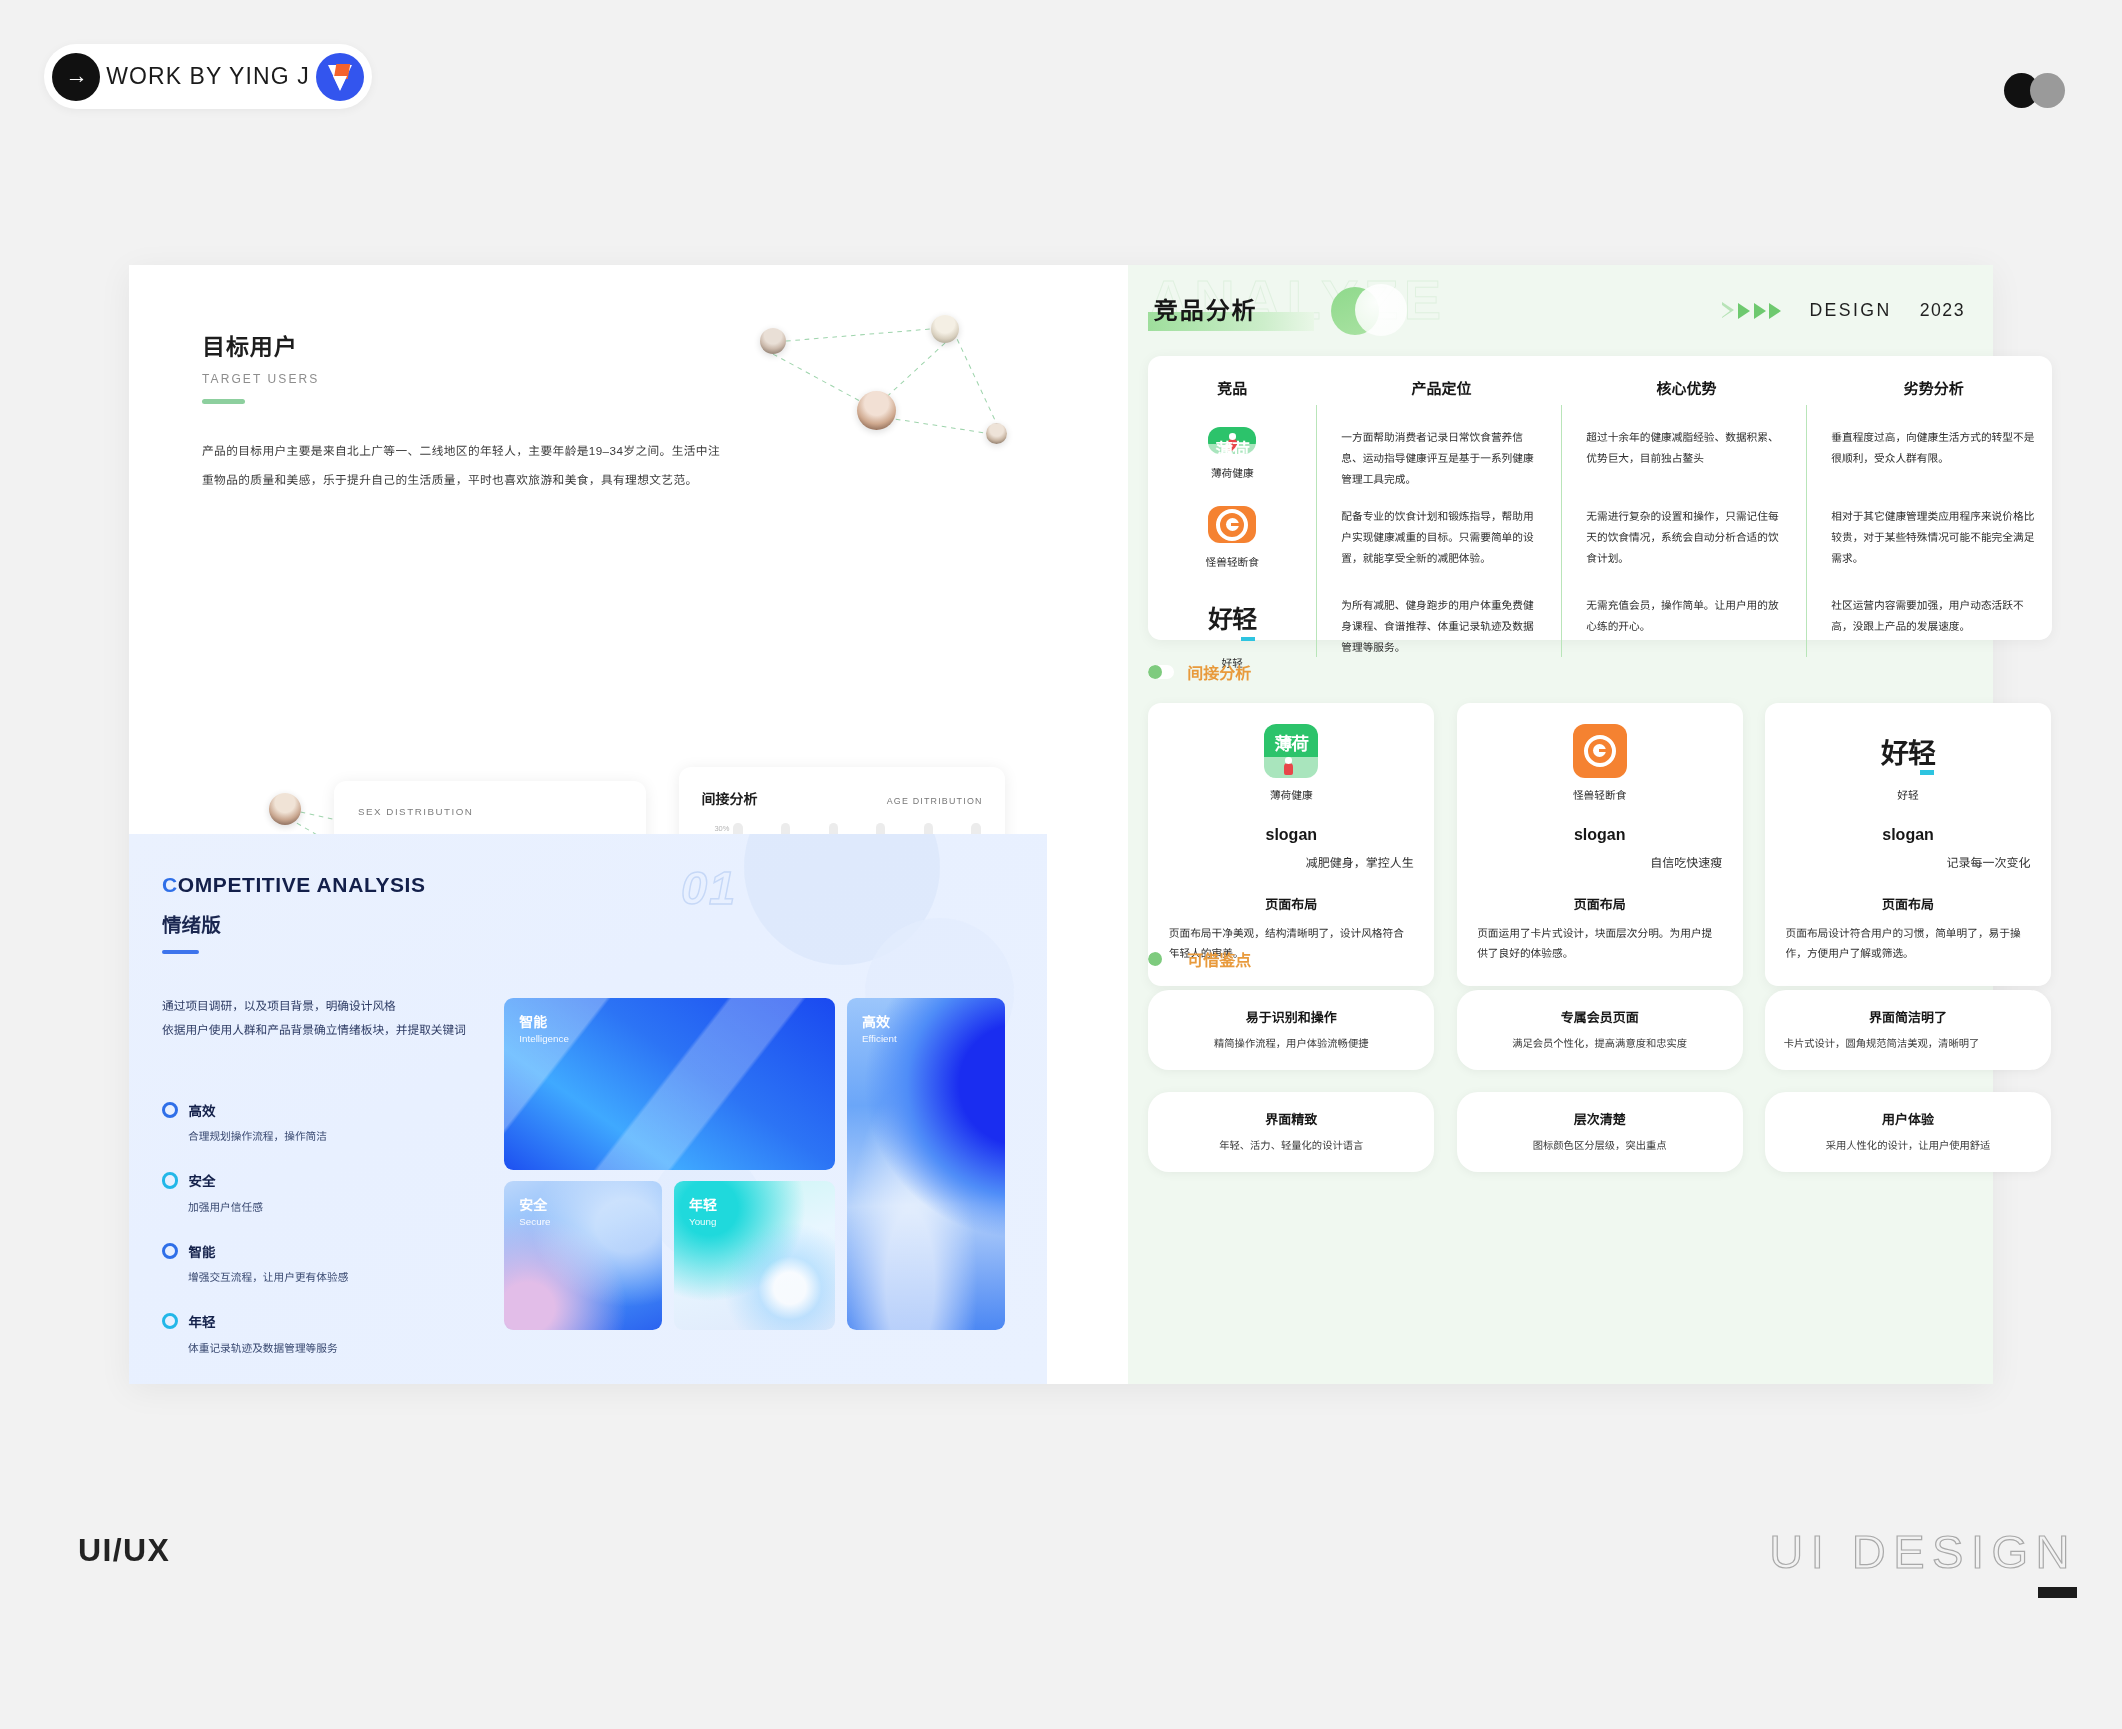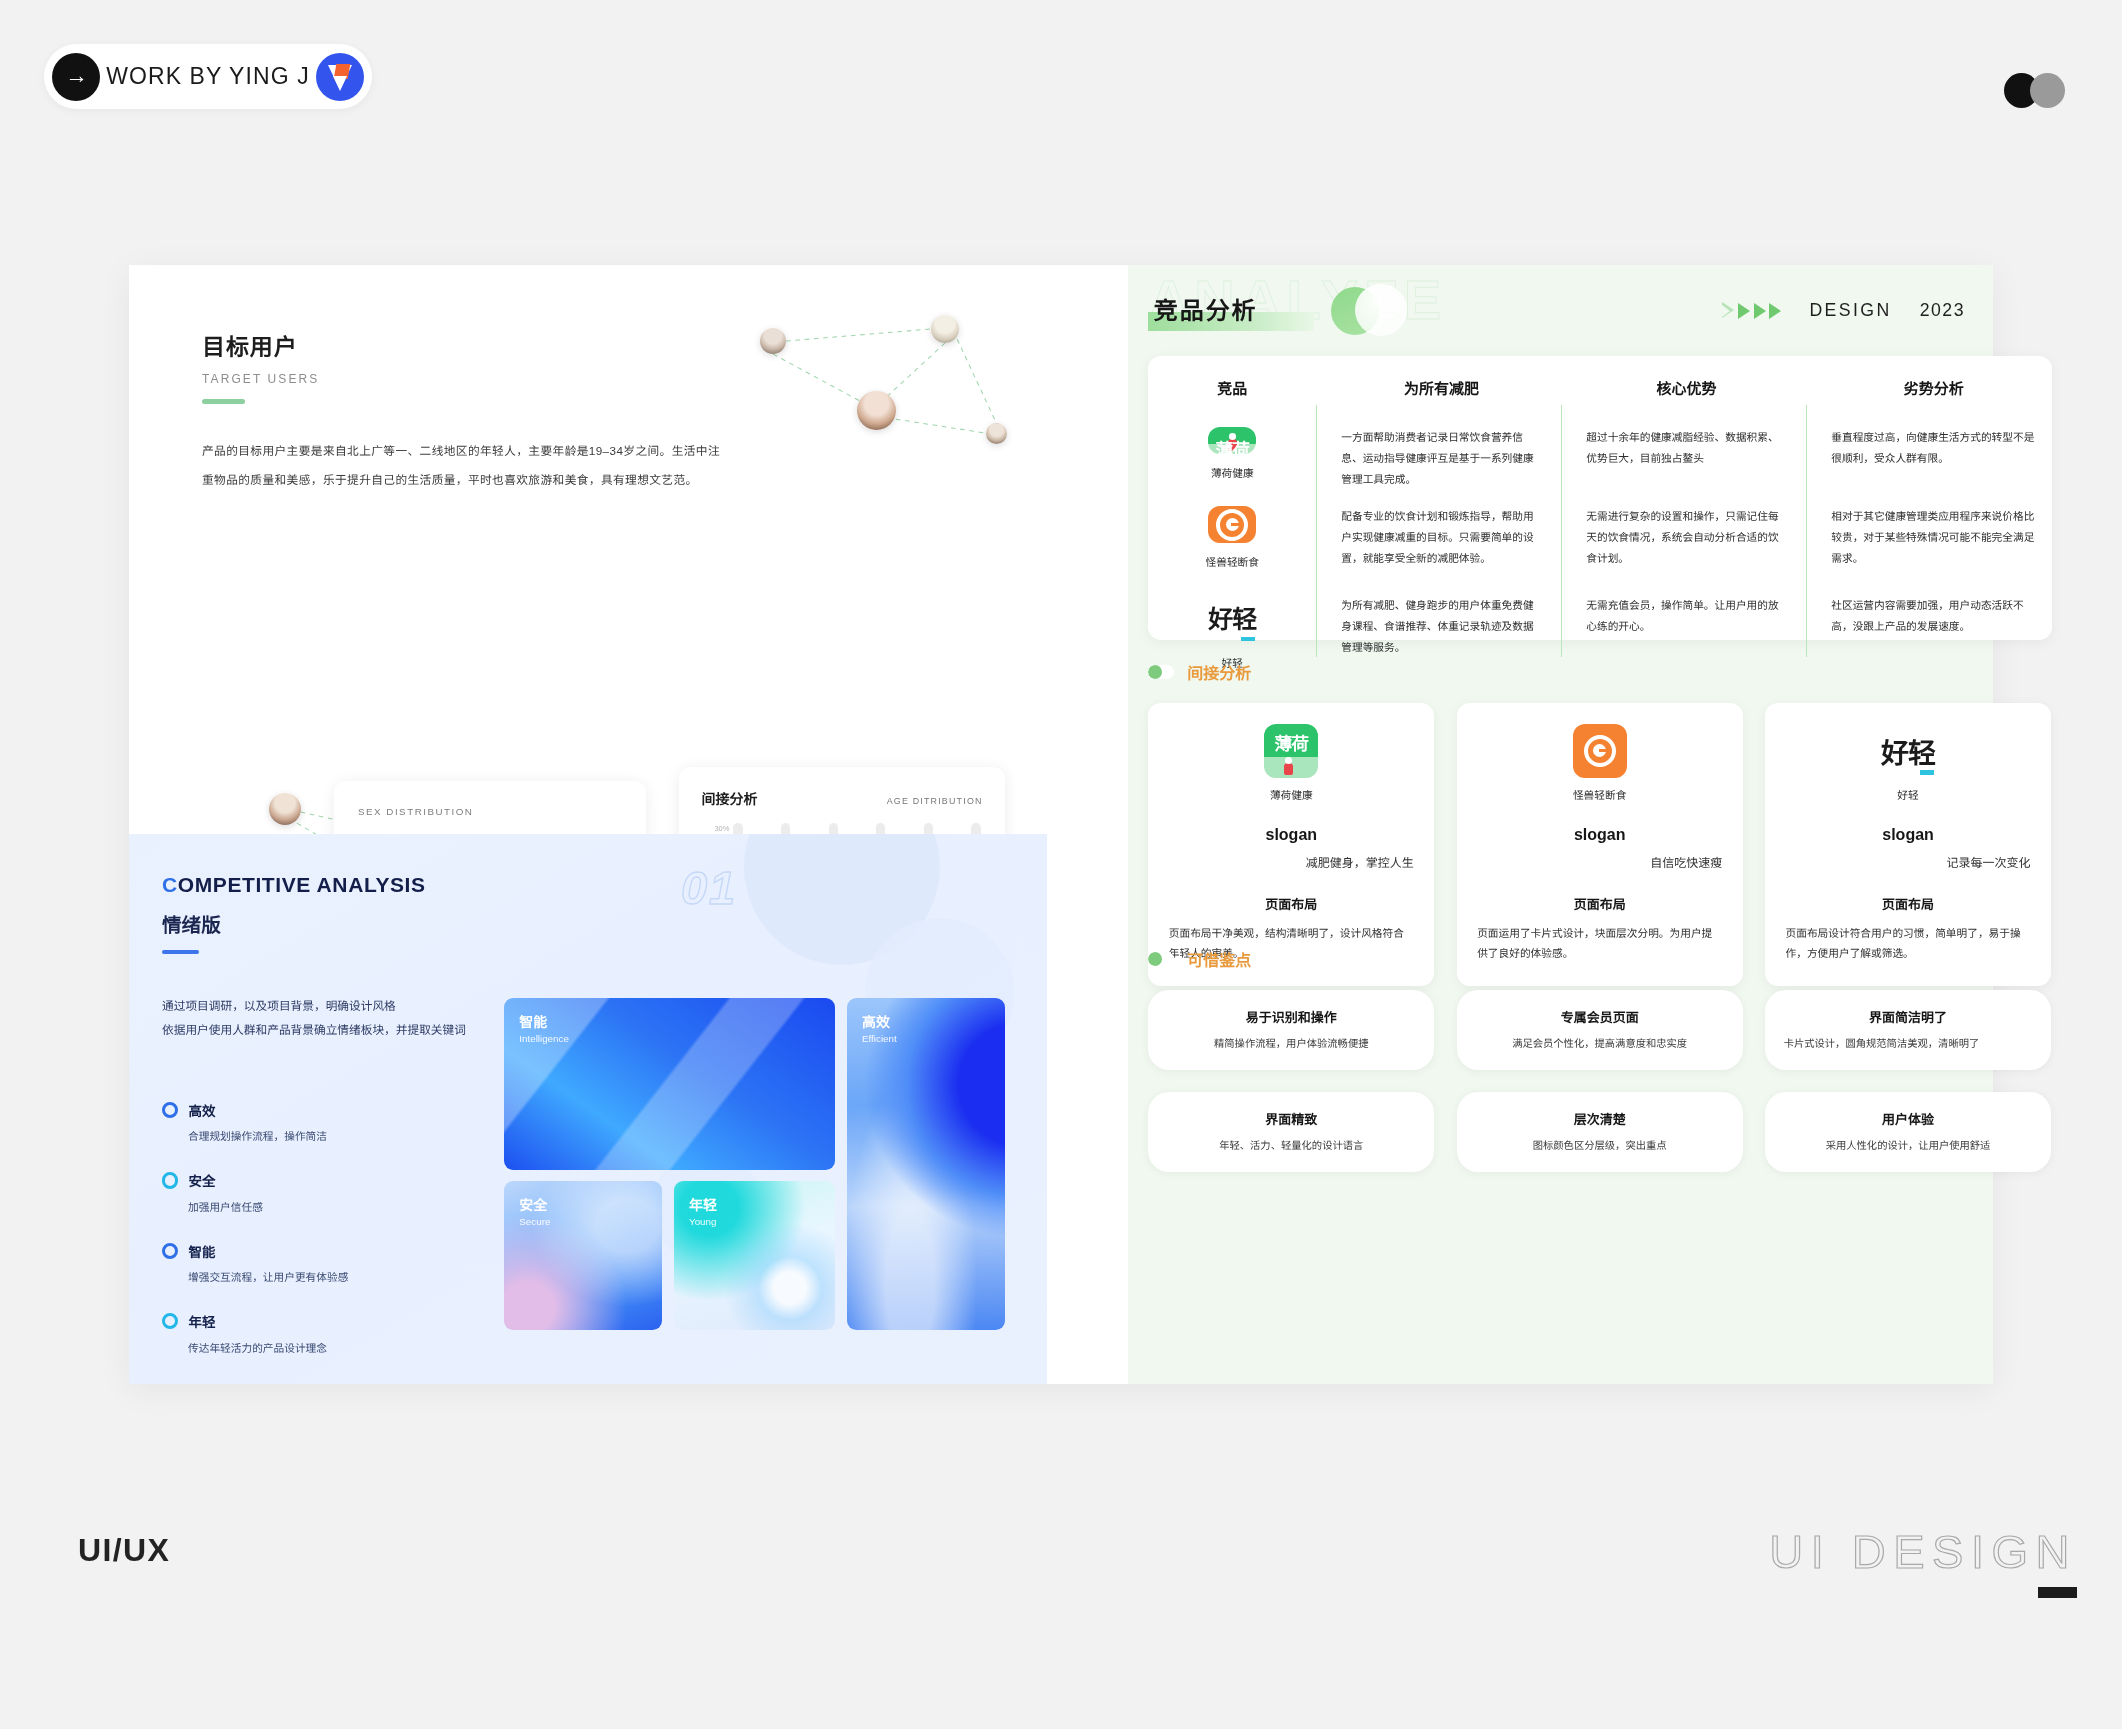--- a/index.html
+++ b/index.html
@@ -470,21 +470,21 @@
               <i style="border-color: rgb(47, 111, 232);"></i>
               <span>智能</span>
             </div>
             <div class="d">增强交互流程，让用户更有体验感</div>
           </div>
           <div class="ca-item">
             <div class="t">
               <i style="border-color: rgb(35, 183, 232);"></i>
               <span>年轻</span>
             </div>
-            <div class="d">传达年轻活力的产品设计理念</div>
+            <div class="d">体重记录轨迹及数据管理等服务</div>
           </div>
         </div>
 
       <div class="mood">
         <div class="tile t-intel">
           <div class="tzh">智能</div>
           <div class="ten">Intelligence</div>
         </div>
         <div class="tile t-secure">
           <div class="tzh">安全</div>
@@ -520,21 +520,21 @@
             <span class="tri"></span>
         </div>
         <div class="dt">DESIGN</div>
         <div class="yr">2023</div>
       </div>
     </div>
 
     <div class="ctable">
       <div class="ct-row ct-head">
         <div class="cell col-0">竞品</div>
-        <div class="cell col-x">为所有减肥</div>
+        <div class="cell col-x">产品定位</div>
         <div class="cell col-y">核心优势</div>
         <div class="cell col-z">劣势分析</div>
       </div>
 
       <div class="ct-row ct-body r1">
         <div class="cell col-0 brand-cell">
           <div class="blogo mint">
               <div class="fig"></div>
             </div>
           <div class="bname">薄荷健康</div>

